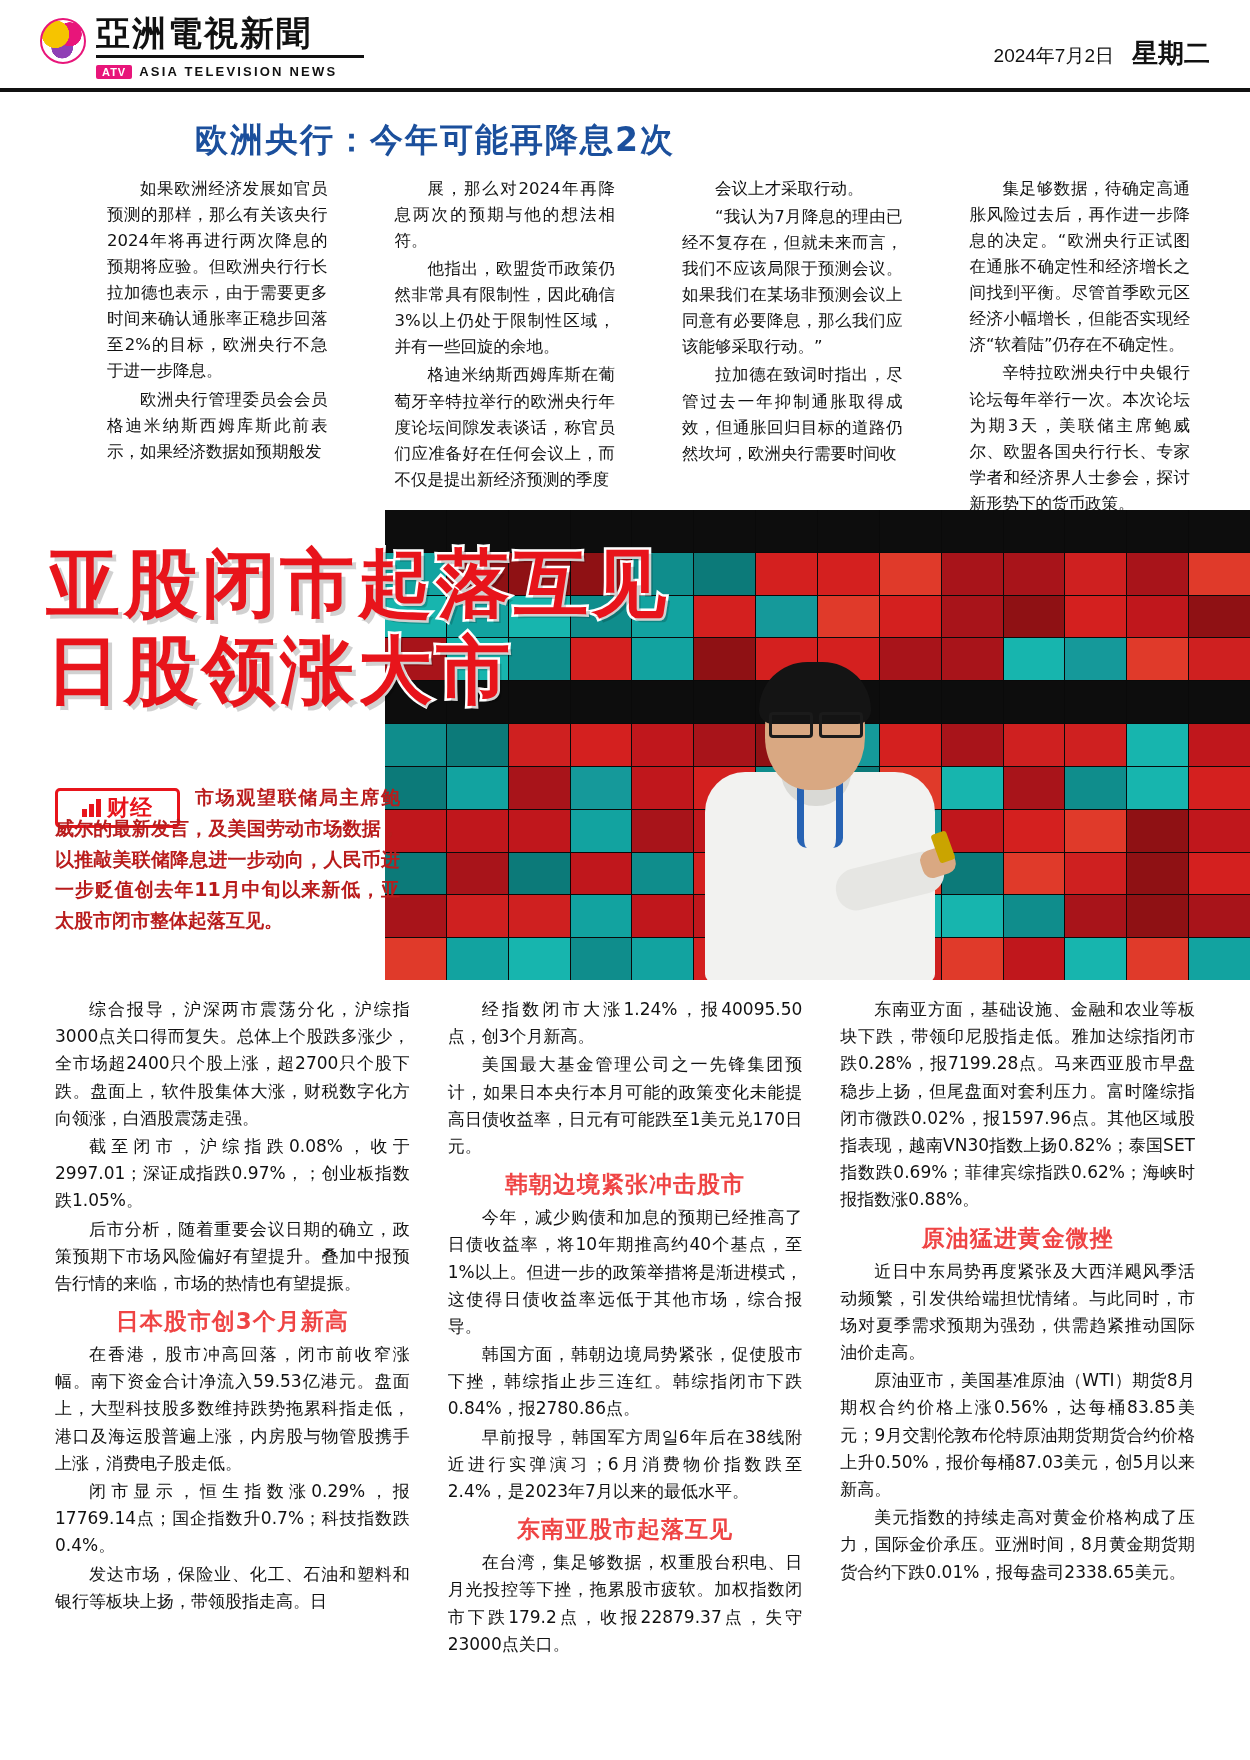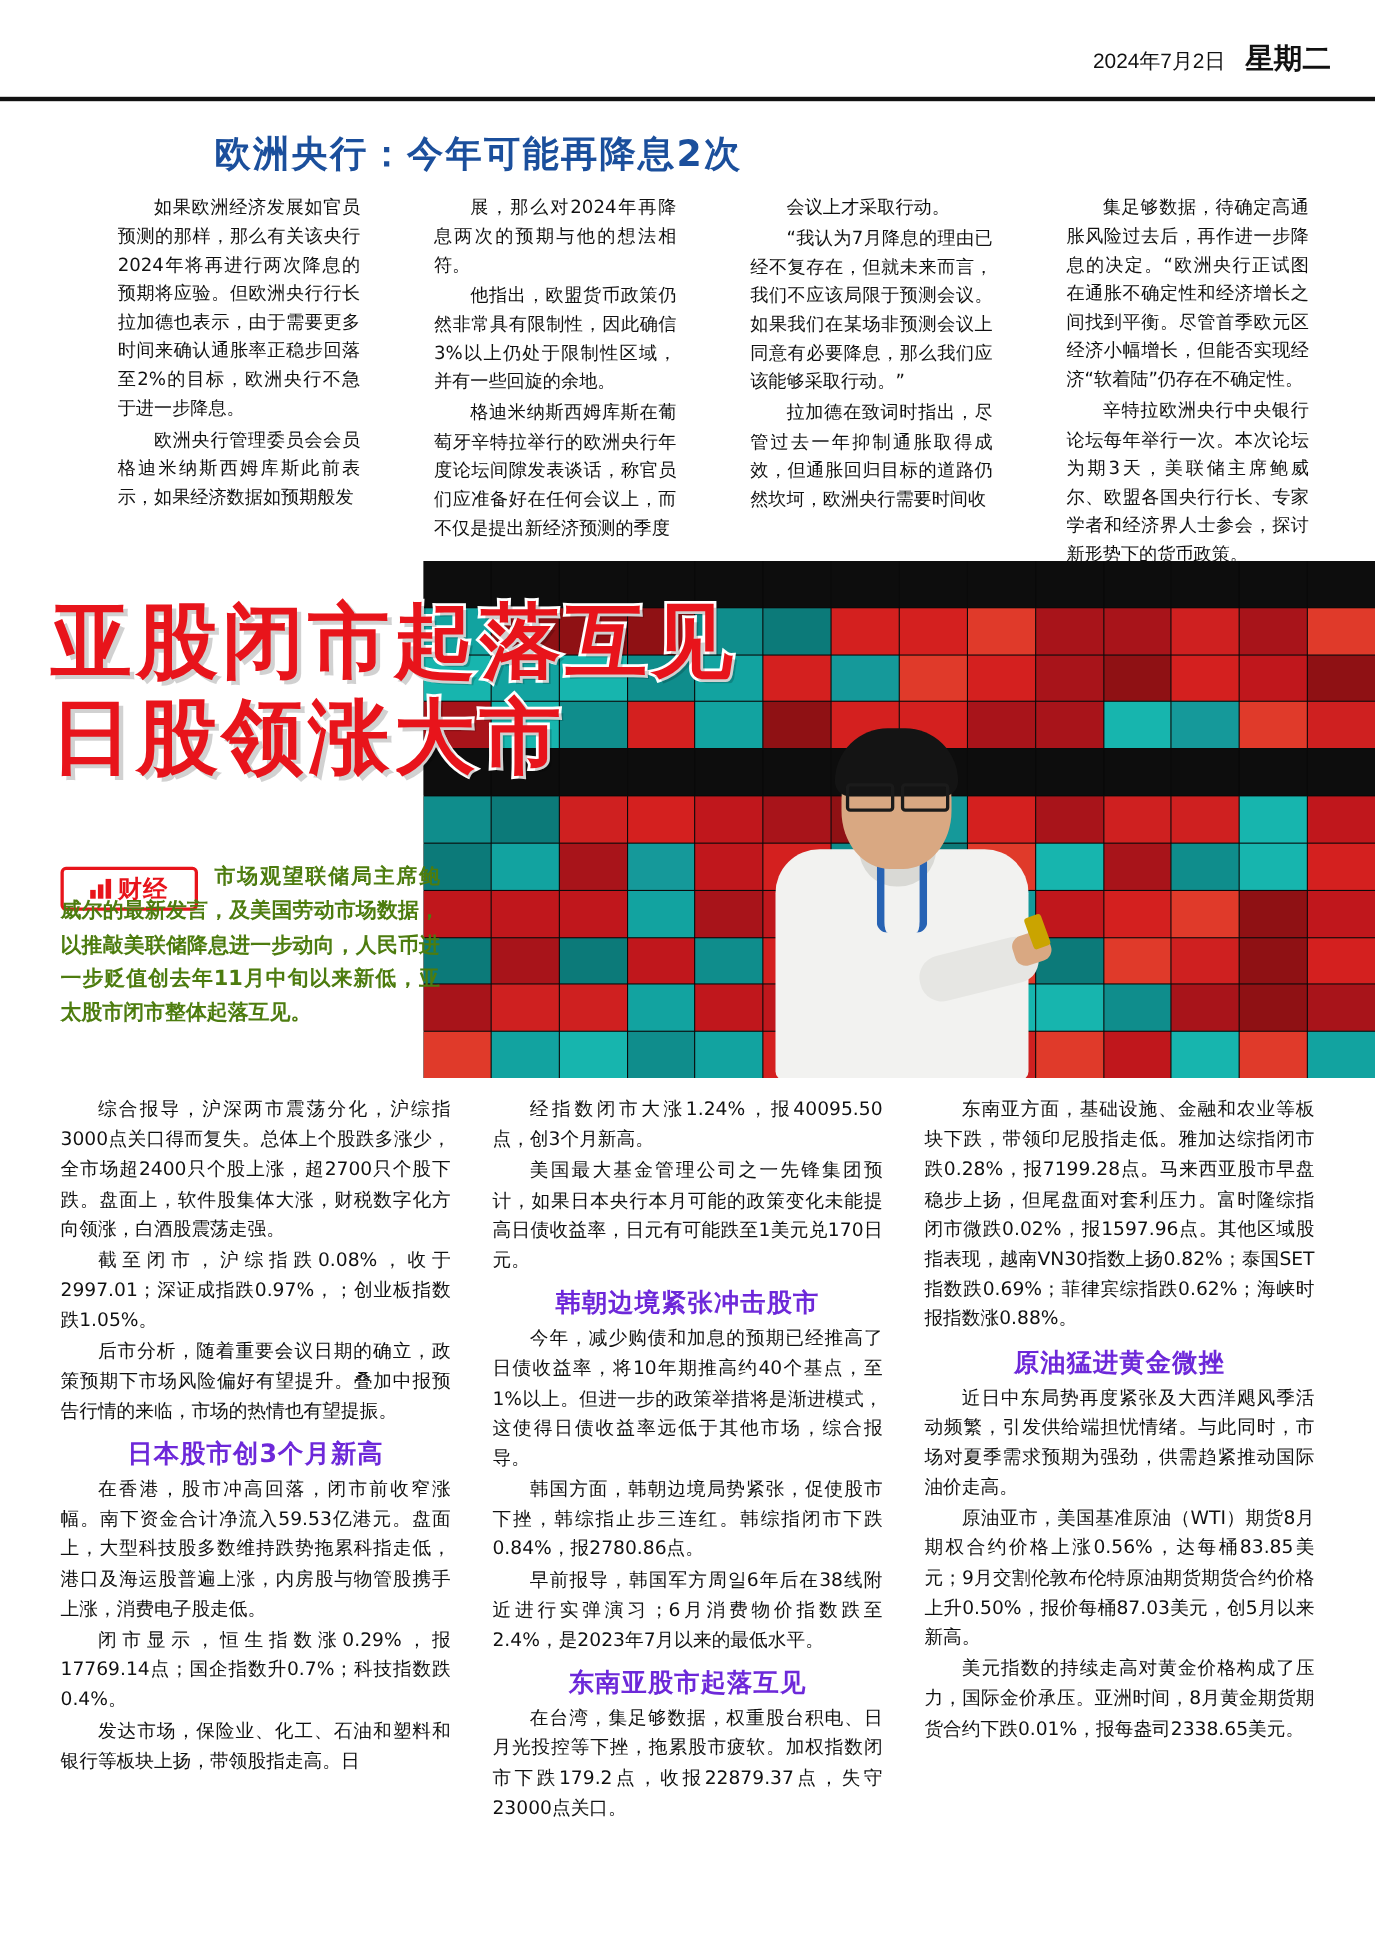--- a/index.html
+++ b/index.html
@@ -151,41 +151,41 @@
     display:flex; align-items:center; justify-content:center; gap:5px;
     background:#fff;
   }
   .fin-icon { width:20px; height:18px; display:flex; align-items:flex-end; gap:2px; }
   .fin-icon i { display:block; width:5px; background:#e8141b; }
   .fin-icon i:nth-child(1){height:8px;} .fin-icon i:nth-child(2){height:13px;} .fin-icon i:nth-child(3){height:18px;}
   .fin-badge-text { font-size:22px; font-weight:bold; color:#e8141b; letter-spacing:1px; }
 
   .lead-text {
     position:absolute; left:55px; top:782px; width:345px;
-    font-size:19px; font-weight:bold; line-height:1.62; color:#4d7c0f;
+    font-size:19px; font-weight:bold; line-height:1.62; color:#b91c1c;
     text-align:justify;
     font-family:"DejaVu Sans", sans-serif;
   }
   .lead-text .indent-first { padding-left:140px; }
 
   
   .main-cols {
     position:absolute; left:55px; top:996px; width:1140px; height:650px;
     display:flex; gap:38px;
   }
   .m-col { width:355px; }
   .m-col p {
     margin:0 0 1px 0;
     font-size:17px; line-height:1.6; text-align:justify;
     text-indent:2em;
     font-family:"DejaVu Sans", sans-serif;
   }
   .sub-head {
     margin:9px 0 4px 0;
-    font-size:23px; font-weight:bold; color:#6d28d9; text-align:center;
+    font-size:23px; font-weight:bold; color:#ef4444; text-align:center;
     letter-spacing:1px;
     font-family:"DejaVu Sans", sans-serif;
   }
 
   
   .footer {
     position:absolute; left:0; bottom:0; width:1250px; height:66px;
     border-top:3px solid #111;
   }
   .foot-logo {
@@ -199,20 +199,31 @@
   }
   .foot-text { position:absolute; left:96px; top:22px; font-size:17px; color:#111;
     font-family:"DejaVu Sans", sans-serif; }
 </style>
 </head>
 <body>
 
 <div class="page">
 
   <div class="masthead">
+    <div class="logo-wrap">
+      <div class="logo-mark"></div>
+      <div>
+        <div class="logo-text-cn">亞洲電視新聞</div>
+        <div class="logo-underline"></div>
+        <div class="logo-text-en">
+          <span class="atv-badge">ATV</span>
+          <span>ASIA TELEVISION NEWS</span>
+        </div>
+      </div>
+    </div>
     <div class="date-wrap">
       <span class="date-text">2024年7月2日</span>
       <span class="weekday-text">星期二</span>
     </div>
   </div>
 
   <div class="top-headline">欧洲央行：今年可能再降息2次</div>
   <div class="top-cols">
     <div class="top-col">
       <p>如果欧洲经济发展如官员预测的那样，那么有关该央行2024年将再进行两次降息的预期将应验。但欧洲央行行长拉加德也表示，由于需要更多时间来确认通胀率正稳步回落至2%的目标，欧洲央行不急于进一步降息。</p>

